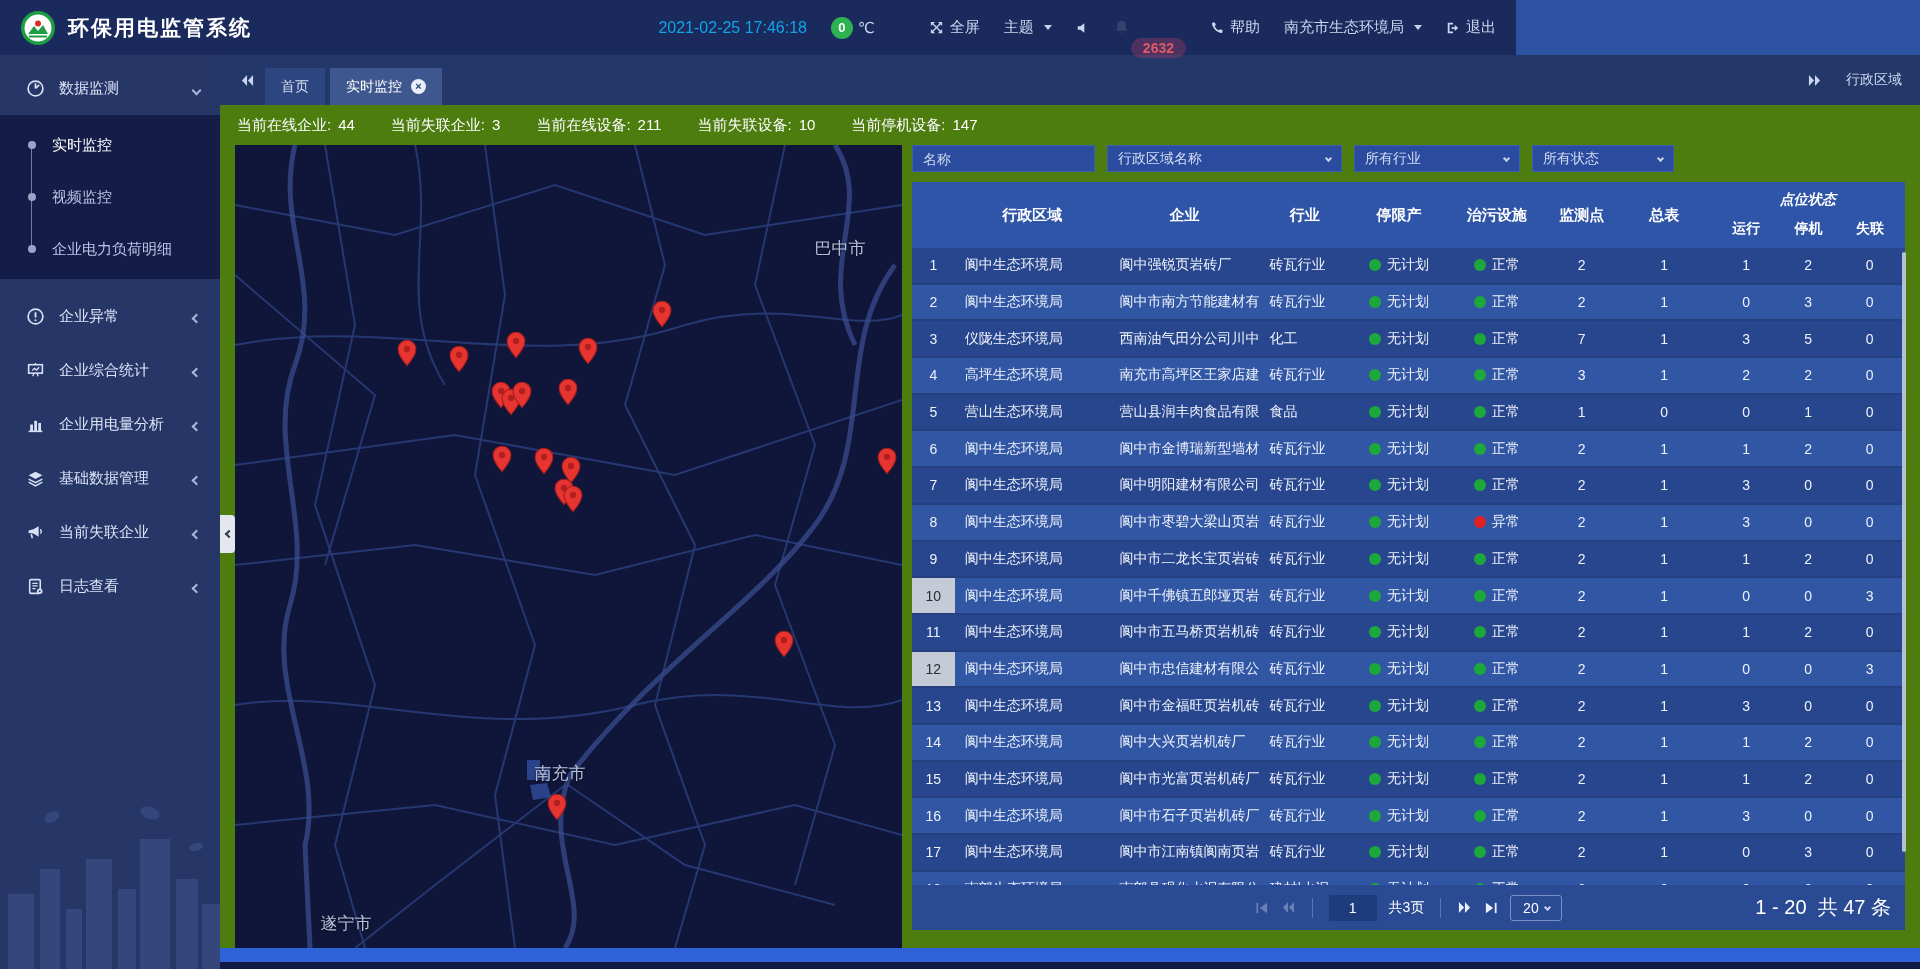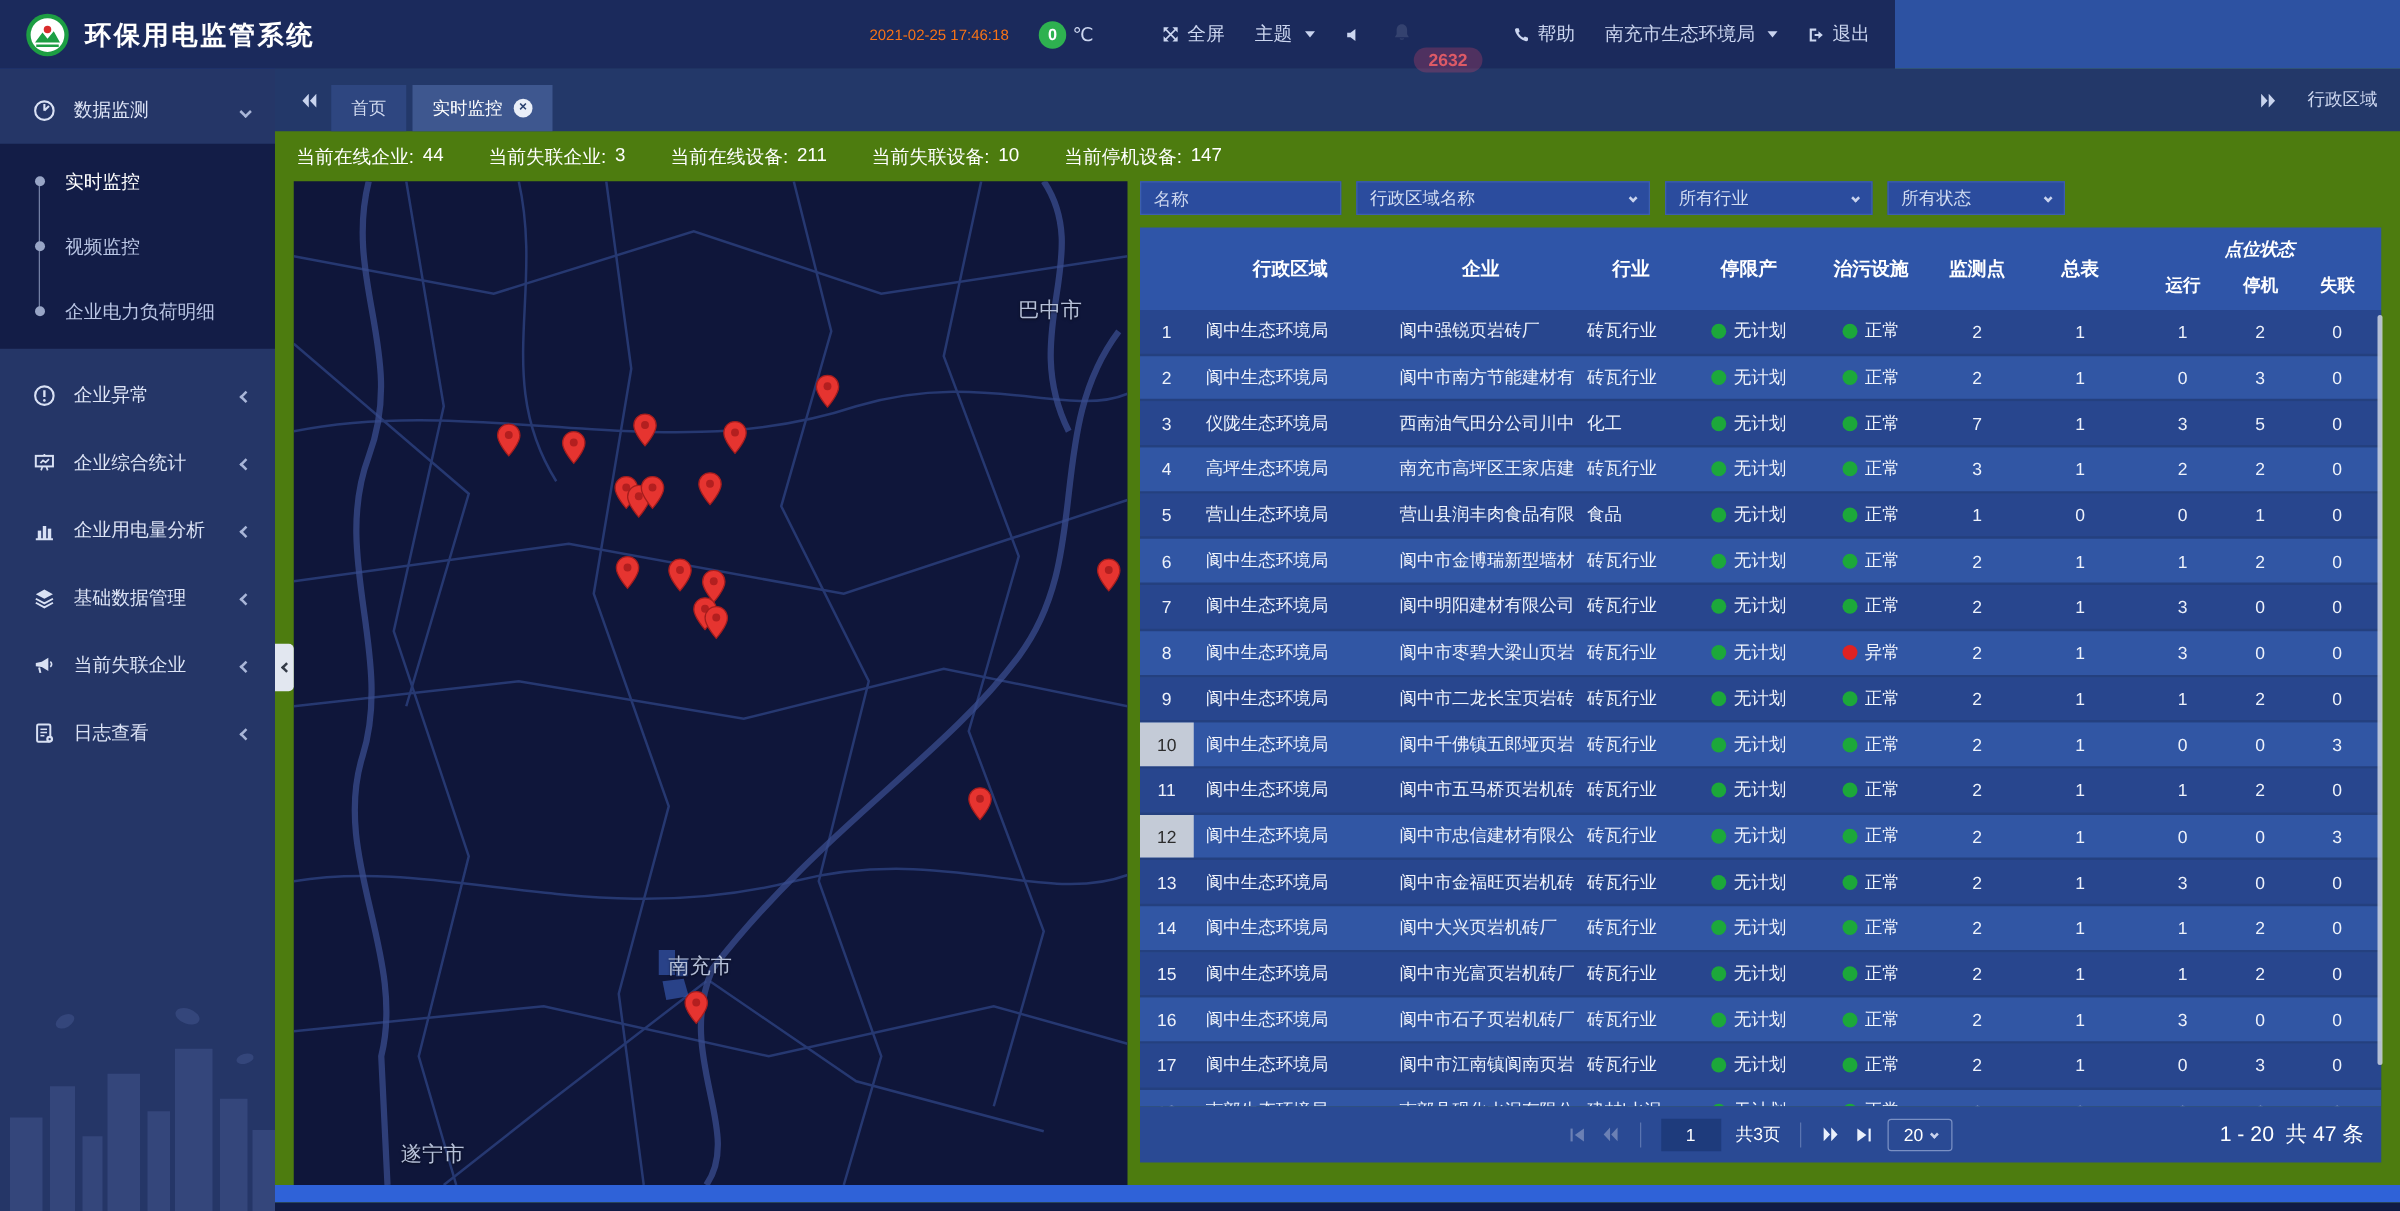--- a/index.html
+++ b/index.html
@@ -4,21 +4,21 @@
 <style>
   * { margin:0; padding:0; box-sizing:border-box; }
   html,body { width:1920px; height:969px; overflow:hidden; background:#2d52a2;
     font-family:"Liberation Sans","DejaVu Sans",sans-serif; }
   
   .header { position:absolute; left:0; top:0; width:1516px; height:55px; background:#1b2a5c;
     display:flex; align-items:center; padding:0 20px; z-index:20; }
   .logo { width:36px; height:36px; flex:none; }
   .app-title { color:#fff; font-size:21px; font-weight:bold; margin-left:12px; letter-spacing:2px; }
   .header-right { margin-left:auto; display:flex; align-items:center; gap:24px; color:#ccd6f0; font-size:15px; }
-  .datetime { font-size:12px; color:#f97316; }
+  .datetime { font-size:16px; color:#0ea5e9; }
   .temp-wrap { display:flex; align-items:center; gap:5px; }
   .temp-badge { width:22px; height:22px; border-radius:50%; background:#2eb150; color:#fff;
     font-size:13px; font-weight:bold; display:flex; align-items:center; justify-content:center; }
   .hdr-item { display:flex; align-items:center; gap:6px; cursor:pointer; white-space:nowrap; }
   .hdr-item svg { display:block; }
   .caret { display:inline-block; width:0; height:0; border-left:4px solid transparent;
     border-right:4px solid transparent; border-top:5px solid #c9d3ee; margin-left:4px; }
   .bell-wrap { display:flex; align-items:center; gap:2px; }
   .bell-ico { color:#34426f; }
   .badge-pill { background:rgba(214,68,108,0.28); color:#dd5a66; font-weight:bold; font-size:14px;
@@ -68,21 +68,21 @@
   .city-label { position:absolute; color:#b6c0d8; font-size:17px; transform:translate(-50%,-50%);
     text-shadow:0 1px 2px rgba(0,0,0,.6); white-space:nowrap; }
   .map-pin { position:absolute; transform:translate(-50%,-94%); cursor:pointer; }
   
   .table-panel { position:absolute; left:692px; top:0; width:993px; height:785px; }
   .filter-row { display:flex; gap:12px; height:27px; }
   .fbox { background:#2b4c9e; border:1px solid #3d5fae; height:27px; display:flex; align-items:center;
     justify-content:space-between; padding:0 10px; color:#d3ddf2; font-size:14px; cursor:pointer; }
   .fbox input { background:transparent; border:none; outline:none; color:#e8eefc; font-size:14px; width:100%; }
   .fbox input::placeholder { color:#ccd6ee; opacity:1; }
-  .w1{width:161px} .w2{width:235px} .w3{width:166px} .w4{width:142px}
+  .w1{width:183px} .w2{width:235px} .w3{width:166px} .w4{width:142px}
   .table-wrap { margin-top:10px; position:relative; }
   .thead { display:flex; height:66px; background:#2f55a8; align-items:stretch; color:#fff; }
   .tc { display:flex; align-items:center; justify-content:center; font-size:14px; color:#eef2fb;
     white-space:nowrap; overflow:hidden; }
   .tc.tl { justify-content:flex-start; padding-left:10px; }
   .hcell { font-weight:bold; font-size:15px; color:#fff; }
   .c-no{width:4.3%} .c-region{width:15.6%} .c-ent{width:15.1%} .c-ind{width:9.1%} .c-stop{width:9.9%}
   .c-fac{width:9.8%} .c-pts{width:7.3%} .c-met{width:9.3%} .c-run{width:7.2%} .c-down{width:5.3%} .c-lost{width:7.1%}
   .hgroup { width:19.6%; display:flex; flex-direction:column; justify-content:space-between; padding:9px 0 10px; }
   .hgtitle { font-style:italic; font-weight:bold; text-align:center; font-size:14px; color:#fff; }
@@ -103,21 +103,21 @@
   .pagebar { height:45px; background:#2a4a94; display:flex; align-items:center; justify-content:center; position:relative; }
   .pager { display:flex; align-items:center; gap:12px; }
   .pg-btn { display:flex; align-items:center; color:#eaf0fc; cursor:pointer; }
   .pg-btn.disabled { color:#6b80b4; }
   .pg-divider { width:1px; height:20px; background:#5a74b0; margin:0 4px; }
   .page-input { width:48px; height:26px; background:#1e3b7c; border:none; color:#fff; text-align:center;
     font-size:14px; outline:none; }
   .pg-total { color:#fff; font-size:14px; }
   .size-select { min-width:52px; height:26px; border:1px solid #7a90c4; border-radius:3px; display:flex;
     align-items:center; justify-content:center; gap:6px; color:#fff; font-size:14px; padding:0 7px; cursor:pointer; }
-  .range-info { position:absolute; right:14px; color:#fff; font-size:17px; }
+  .range-info { position:absolute; right:14px; color:#fff; font-size:20px; }
   
   .strip-bright { position:absolute; left:0; right:0; bottom:7px; height:14px; background:#2f62d8; }
   .strip-dark { position:absolute; left:0; right:0; bottom:0; height:7px; background:#101b44; }
 </style>
 </head>
 <body>
 
 <div class="header">
   <svg class="logo" viewBox="0 0 36 36">
     <circle cx="18" cy="18" r="17" fill="#1d9e43"></circle>

